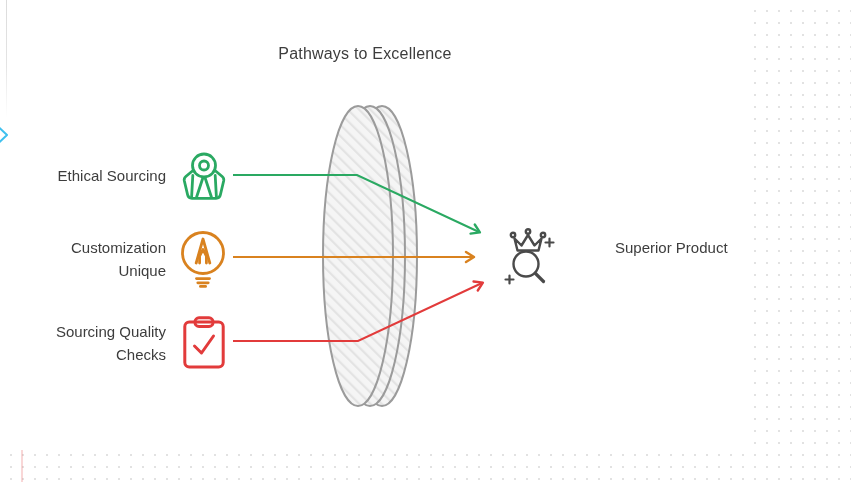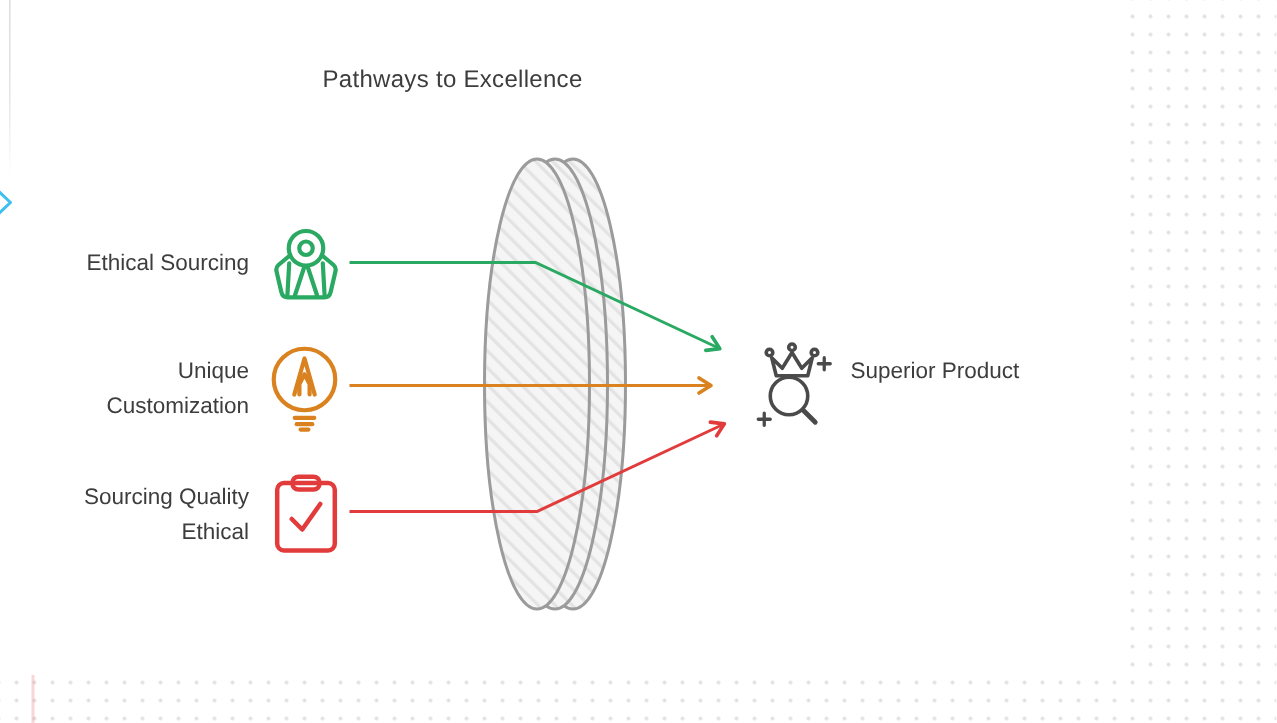--- a/index.html
+++ b/index.html
@@ -23,26 +23,26 @@
     position:absolute;left:21px;top:449px;width:2px;height:33px;
     background:rgba(232,110,110,0.28);
   }
   .panel-edge{
     position:absolute;left:6px;top:0;width:1px;height:118px;
     background:linear-gradient(to bottom,#dcdcdc 0%,#e4e4e4 55%,rgba(228,228,228,0) 100%);
   }
   .panel-chevron{position:absolute;left:-3px;top:125px;}
   .diagram-title{
     position:absolute;left:215px;top:45px;width:300px;
-    text-align:left;font-size:16px;color:#3d3d3d;letter-spacing:.2px;
+    text-align:center;font-size:16px;color:#3d3d3d;letter-spacing:.2px;
   }
   .label{
     position:absolute;font-size:15px;line-height:23px;color:#3d3d3d;
   }
-  .label span{display:block;}
+  .label span{display:block;padding-left:48px;}
   .label.right{left:0;width:166px;text-align:right;}
   .label.left-align{left:567px;width:170px;text-align:left;}
   .lbl-1{top:164px;}
   .lbl-2{top:236px;}
   .lbl-3{top:320px;}
   .lbl-out{top:236px;}
   .icon{position:absolute;}
   .icon-1{left:180px;top:151px;}
   .icon-2{left:180px;top:230px;}
   .icon-3{left:182px;top:316px;}
@@ -63,26 +63,26 @@
   <svg class="panel-chevron" width="14" height="20" viewBox="0 0 14 20">
     <path d="M2 2.5 L10 10 L2 17.5" fill="none" stroke="#3fc0ee" stroke-width="2" stroke-linecap="round" stroke-linejoin="round"></path>
   </svg>
 
   <div class="diagram-title">Pathways to Excellence</div>
 
   <div class="label right lbl-1">
     <span>Ethical Sourcing</span>
   </div>
   <div class="label right lbl-2">
+    <span>Customization</span>
     <span>Unique</span>
-    <span>Customization</span>
   </div>
   <div class="label right lbl-3">
     <span>Sourcing Quality</span>
-    <span>Ethical</span>
+    <span>Checks</span>
   </div>
 
   <svg class="icon icon-1" width="48" height="52" viewBox="0 0 48 52" fill="none" stroke="#2aa962" stroke-width="2.8" stroke-linecap="round" stroke-linejoin="round">
     <circle cx="24" cy="14.5" r="11.5"></circle>
     <circle cx="24" cy="14.5" r="4.5"></circle>
     <path d="M13 19.5 L5.8 25.5 Q3.8 27.2 4.3 29.7 L7.6 43.8 Q8.3 47.3 11.9 47.3 L36.1 47.3 Q39.7 47.3 40.4 43.8 L43.7 29.7 Q44.2 27.2 42.2 25.5 L35 19.5"></path>
     <path d="M12.8 24.5 L11.6 46"></path>
     <path d="M23 26.5 L16.6 46"></path>
     <path d="M25 26.5 L31.4 46"></path>
     <path d="M35.2 24.5 L36.4 46"></path>

